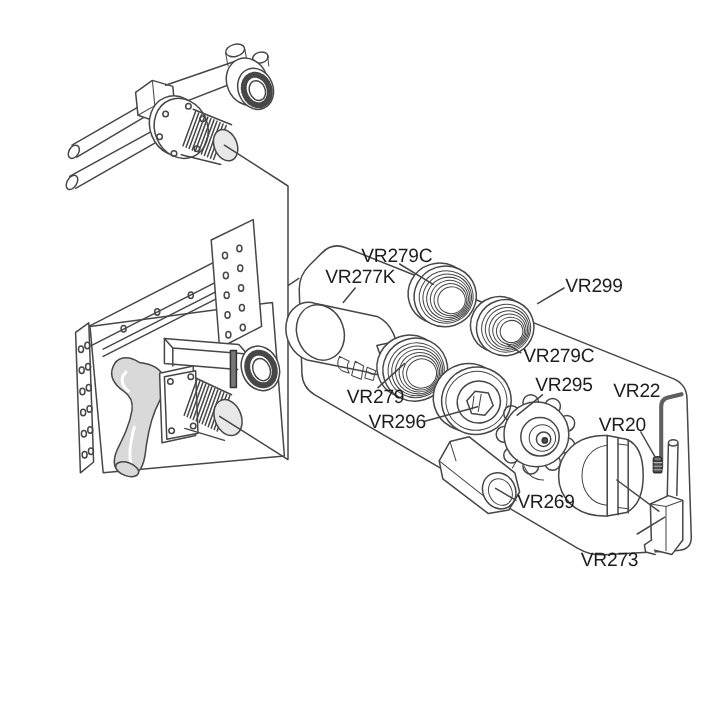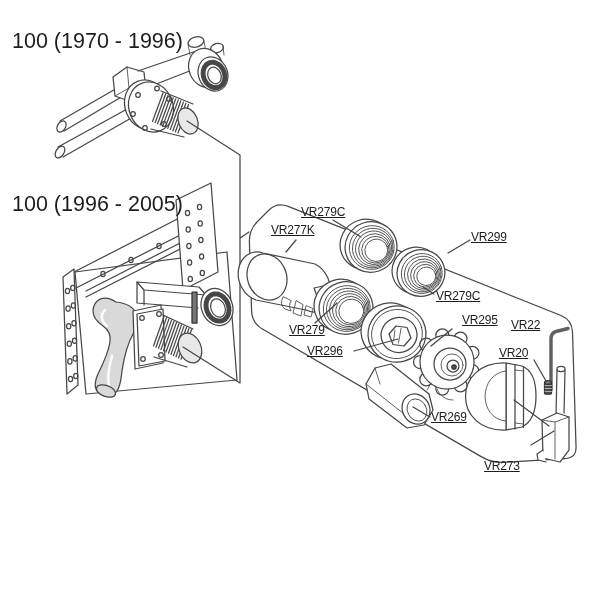--- a/index.html
+++ b/index.html
@@ -8,22 +8,22 @@
   html,body{margin:0;padding:0;background:#fff;}
   .canvas{
     position:relative;width:600px;height:600px;background:#fff;overflow:hidden;
     font-family:"Liberation Sans","DejaVu Sans",sans-serif;
   }
   .heading{
     position:absolute;font-size:21.5px;color:var(--text);
     white-space:nowrap;line-height:1;font-weight:400;
   }
   .plabel{
-    position:absolute;font-size:12px;color:var(--text);
-    white-space:nowrap;line-height:1;letter-spacing:-0.2px;text-decoration:underline;
+    position:absolute;font-size:16px;color:var(--text);
+    white-space:nowrap;line-height:1;letter-spacing:-0.2px;
   }
   svg.diagram{position:absolute;left:0;top:0;}
   svg.diagram *{stroke:var(--line);fill:none;stroke-width:1.25;stroke-linecap:round;stroke-linejoin:round;}
   svg.diagram .fillw{fill:#fff;}
   svg.diagram .shade{fill:var(--shade);}
   svg.diagram .greyfill{fill:var(--grey);}
   svg.diagram .thin{stroke-width:0.85;}
   svg.diagram .thr{stroke-dasharray:1.4 1.8;stroke-width:5;}
   svg.diagram .thick{stroke-width:3.4;stroke:#5f5f5f;}
   svg.diagram .darkfill{fill:#4f4f4f;stroke:#333;}
@@ -271,28 +271,26 @@
       <path d="M315,323 L337,303"></path>
       <path d="M354,351 L398,339"></path>
       <path d="M452,329 L431,346"></path>
       <path d="M534,360 L546,381"></path>
       <path d="M430,417 L413,407"></path>
       <path d="M531,445 L554,431"></path>
       <path d="M514,400 L549,426"></path>
     </g>
   </svg>
 
-  <div class="heading" style="left:12px;top:31px">100 (1970 - 1996)</div>
-  <div class="heading" style="left:12px;top:194px">100 (1996 - 2005)</div>
 
   <div class="plabel" style="left:301px;top:206px">VR279C</div>
   <div class="plabel" style="left:271px;top:224px">VR277K</div>
   <div class="plabel" style="left:471px;top:231px">VR299</div>
   <div class="plabel" style="left:436px;top:290px">VR279C</div>
   <div class="plabel" style="left:289px;top:324px">VR279</div>
   <div class="plabel" style="left:307px;top:345px">VR296</div>
-  <div class="plabel" style="left:462px;top:314px">VR295</div>
+  <div class="plabel" style="left:446px;top:314px">VR295</div>
   <div class="plabel" style="left:511px;top:319px">VR22</div>
   <div class="plabel" style="left:499px;top:347px">VR20</div>
   <div class="plabel" style="left:431px;top:411px">VR269</div>
   <div class="plabel" style="left:484px;top:460px">VR273</div>
 
 </div>
 
 </body></html>

